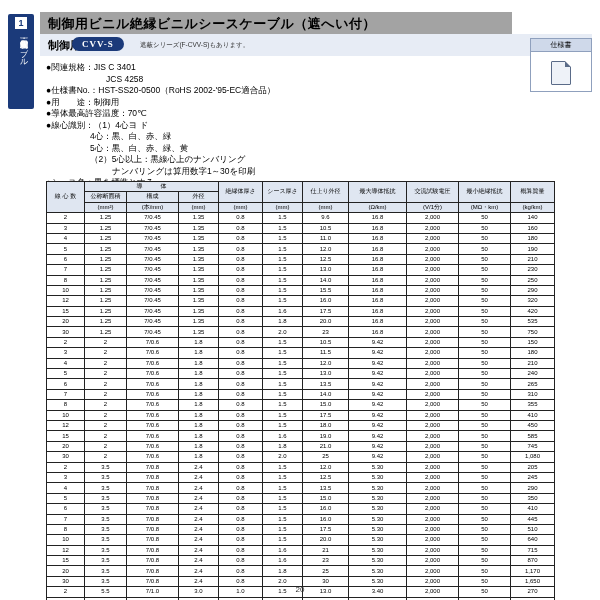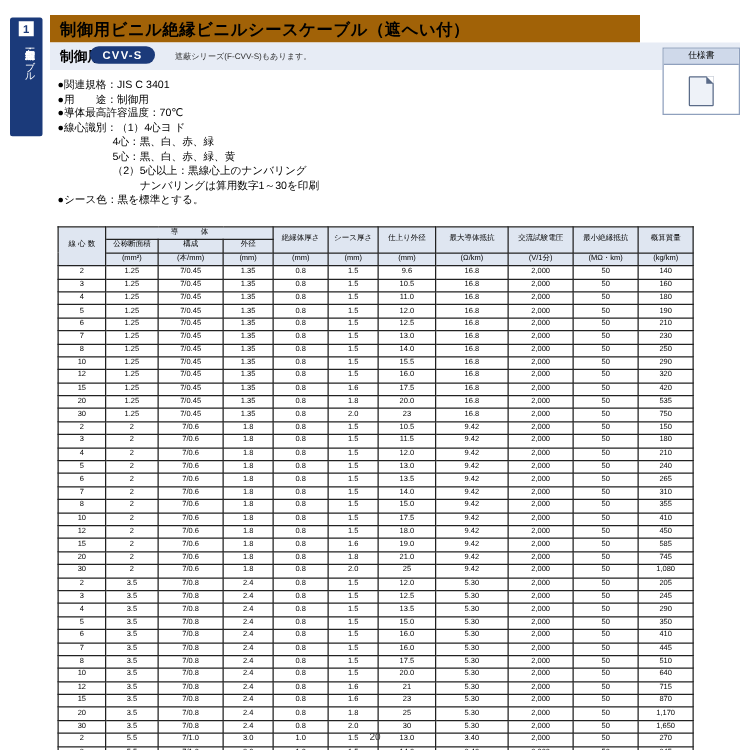--- a/index.html
+++ b/index.html
@@ -23,37 +23,38 @@
   .side-tab .vtext{
     position:absolute;top:20px;left:6px;width:14px;
     color:#ffffff;font-size:8px;line-height:9px;
     writing-mode:vertical-rl;text-orientation:upright;
     letter-spacing:0px;white-space:nowrap;
   }
 
   
   .title-bar{
     position:absolute;left:40px;top:12px;width:472px;height:22px;
-    background:#a16207;
+    background:#a3a3a3;
   }
   .title-bar .title{
     position:absolute;left:8px;top:3px;font-size:13px;font-weight:bold;
     letter-spacing:0.5px;
   }
   .sub-bar{
     position:absolute;left:40px;top:34px;width:552px;height:22px;
     background:#e7ecf5;
   }
   .sub-bar .subtitle{
     position:absolute;left:8px;top:4px;font-size:11px;font-weight:bold;
   }
   .pill{
     position:absolute;left:72px;top:37px;background:#1b3a7a;color:#fff;
     font-size:9px;font-weight:bold;padding:2px 10px;border-radius:8px;
     letter-spacing:1px;
+    font-family:Liberation Serif, serif;
   }
   .series-note{
     position:absolute;left:140px;top:41px;font-size:6.5px;color:#333;
   }
 
   
   .spec-box{
     position:absolute;right:8px;top:38px;width:60px;height:52px;
     border:1px solid #8fa0bd;background:#fff;
   }
@@ -119,20 +120,22 @@
   <div class="pill">CVV-S</div>
   <div class="series-note">遮蔽シリーズ(F-CVV-S)もあります。</div>
 
   <div class="spec-box">
     <div class="cap">仕様書</div>
     <div class="doc-icon"></div>
   </div>
 
   <div class="specs">
     <div class="row">●関連規格：JIS C 3401</div>
+    <div class="row indent1">JCS 4258</div>
+    <div class="row">●仕様書No.：HST-SS20-0500（RoHS 2002-'95-EC適合品）</div>
     <div class="row">●用　　途：制御用</div>
     <div class="row">●導体最高許容温度：70℃</div>
     <div class="row">●線心識別：（1）4心ヨ ド</div>
     <div class="row indent2">4心：黒、白、赤、緑</div>
     <div class="row indent2">5心：黒、白、赤、緑、黄</div>
     <div class="row indent2">（2）5心以上：黒線心上のナンバリング</div>
     <div class="row indent3">ナンバリングは算用数字1～30を印刷</div>
     <div class="row">●シース色：黒を標準とする。</div>
   </div>
 

